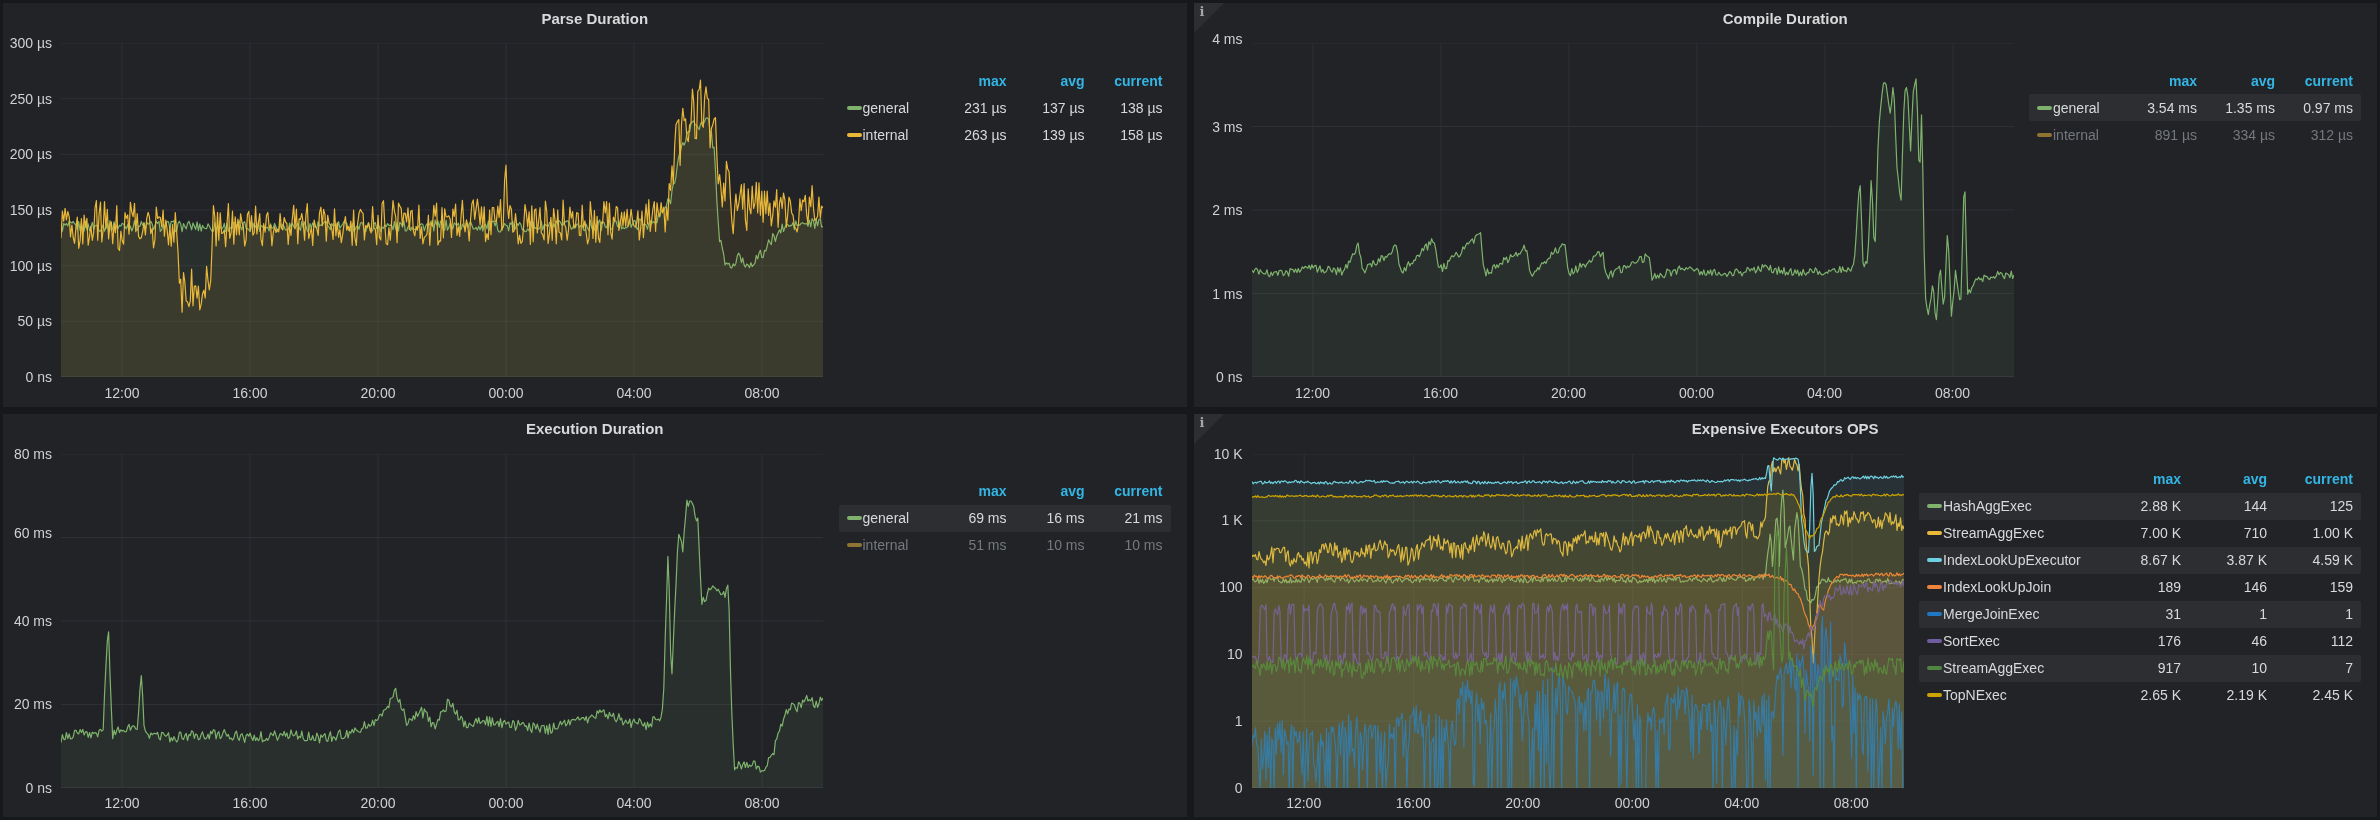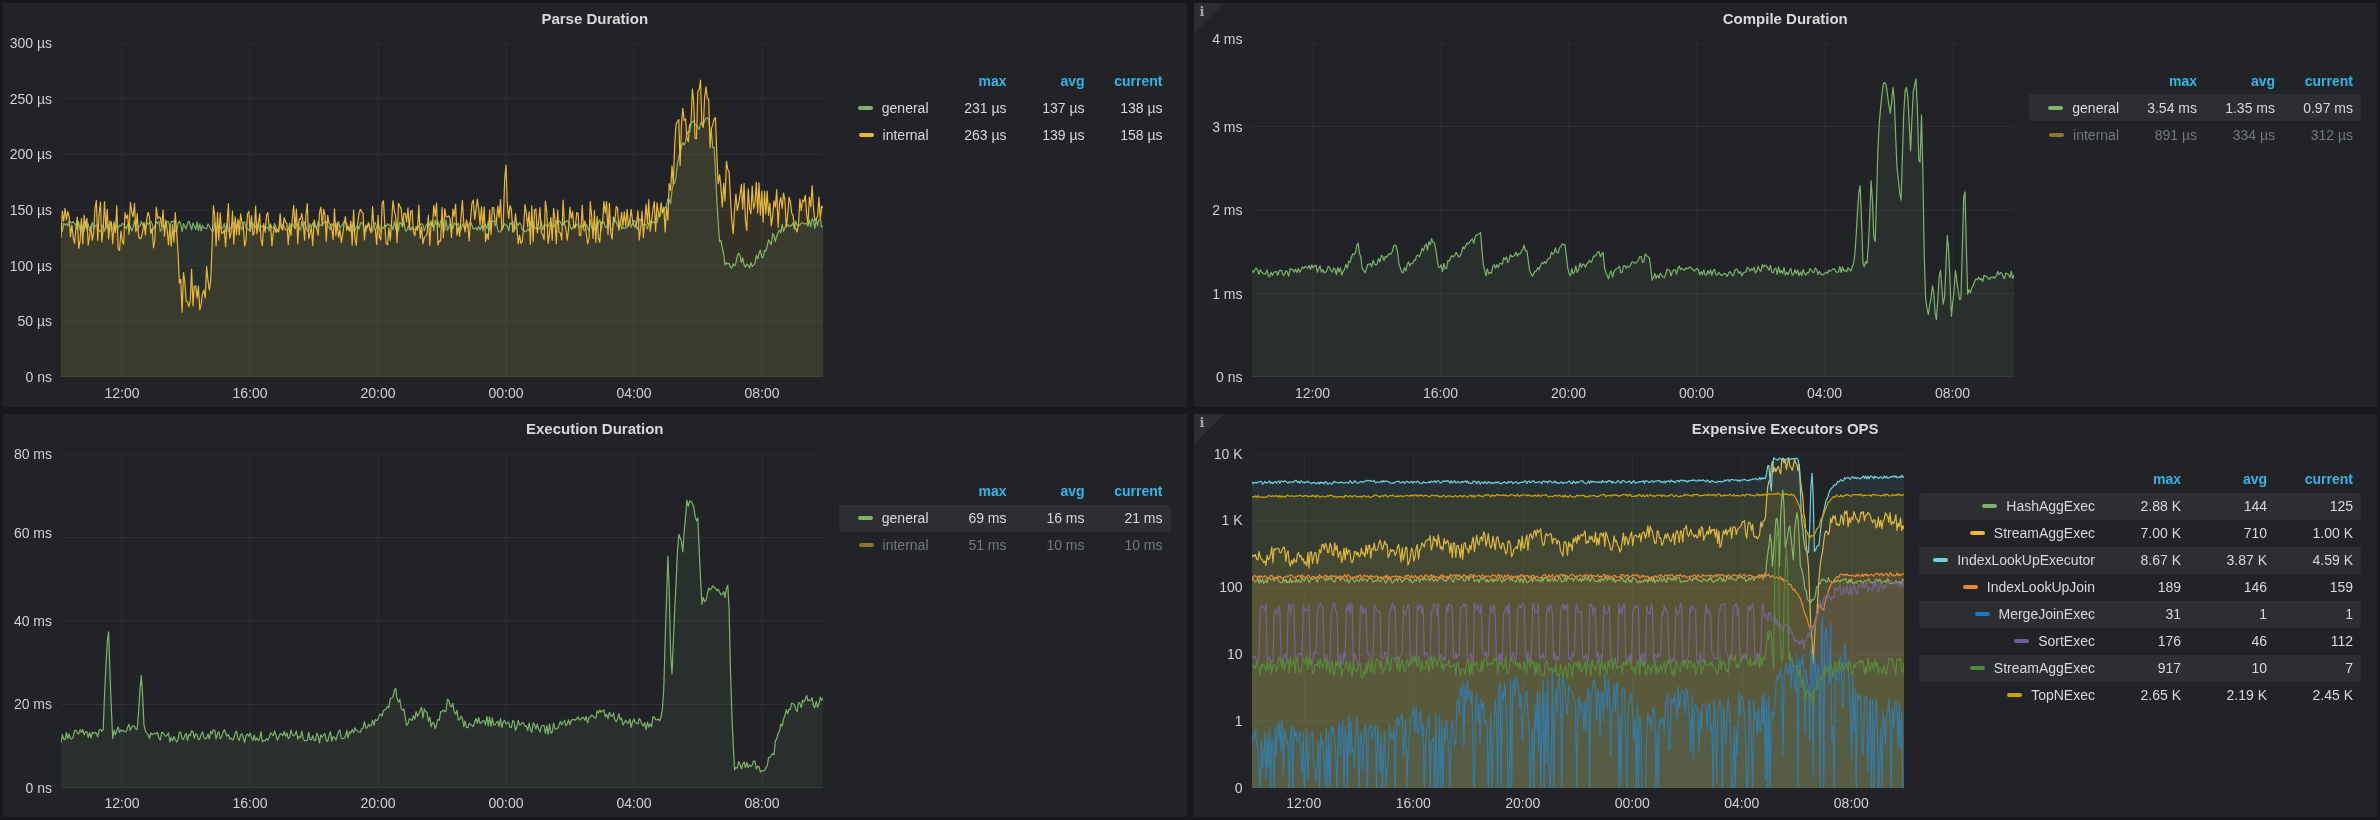--- a/index.html
+++ b/index.html
@@ -12,21 +12,21 @@
   .pbody{flex:1;display:flex;min-height:0;padding:0 6px 4px 2px;}
   .chart{flex:1;position:relative;min-width:0;}
   .chart svg{position:absolute;overflow:hidden;}
   .ytick{position:absolute;left:0;text-align:right;transform:translateY(-50%);
     color:#d0d1d3;font-size:14px;white-space:nowrap;}
   .xtick{position:absolute;bottom:2px;transform:translateX(-50%);color:#d0d1d3;font-size:14px;}
   .legend{flex:none;width:332px;padding:34px 10px 0 6px;color:#d8d9da;font-size:14px;}
   .p3 .legend{width:442px;padding-top:22px;}
   .lrow{display:flex;align-items:center;height:27px;padding:0 8px;border-radius:2px;cursor:pointer;}
   .lrow.hl{background:rgba(255,255,255,0.05);}
-  .lname{flex:1;display:flex;align-items:center;gap:9px;min-width:0;white-space:nowrap;justify-content:flex-end;}
+  .lname{flex:1;display:flex;align-items:center;gap:1px;min-width:0;white-space:nowrap;}
   .swatch{width:15px;height:4px;border-radius:2px;flex:none;}
   .lval{width:78px;text-align:right;white-space:nowrap;}
   .p3 .lval{width:86px;}
   .lhead{cursor:default;}
   .lhead .lval{color:#33b5e5;font-weight:700;}
   .lrow.dim{color:#75797e;}
   .lrow.dim .swatch{opacity:0.55;}
   .corner-info{position:absolute;top:0;left:0;z-index:4;width:0;height:0;cursor:pointer;
     border-top:30px solid rgba(255,255,255,0.05);border-right:30px solid transparent;}
   .corner-info .ii{position:absolute;top:-29px;left:6px;font-family:"DejaVu Serif",serif;

